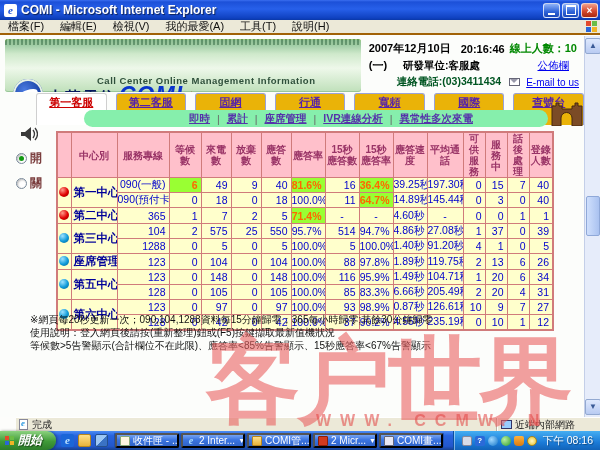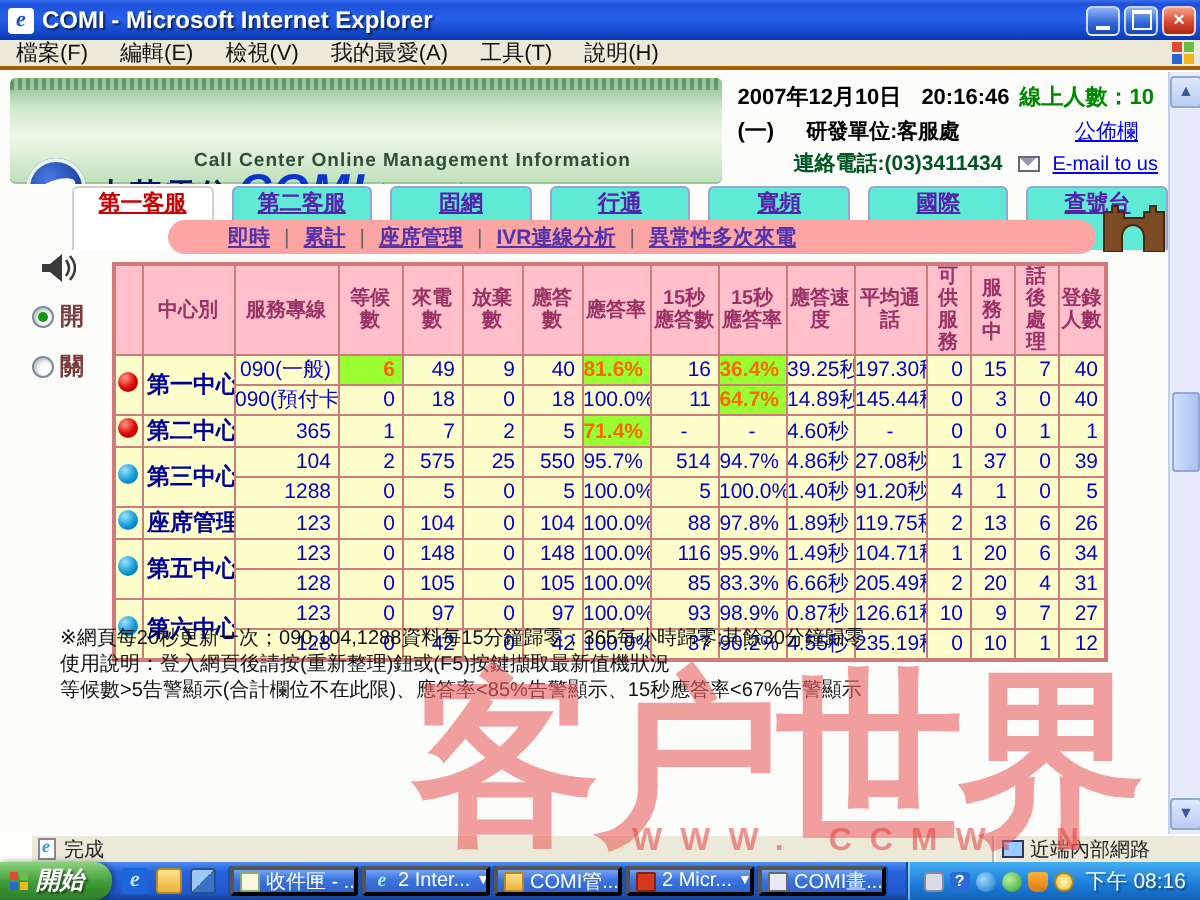--- a/index.html
+++ b/index.html
@@ -60,26 +60,26 @@
   .b-week{ font-weight:bold; }
   .b-dev{ margin-left:16px; font-weight:bold; font-size:10.5px;}
   .b-link{ margin-left:auto; margin-right:12px; color:#0000ee; text-decoration:underline; font-size:10.5px; cursor:pointer;}
   .b-phone{ margin-left:28px; color:#005522; font-weight:bold; font-size:10.5px;}
   .mail-ico{ width:11px; height:8px; border:1px solid #667; background:#fff; margin-left:8px; position:relative;}
   .mail-ico::after{ content:""; position:absolute; left:0; top:0; border:4px solid transparent; border-top-color:#99a; border-width:4px 4.5px 0;}
   .b-email{ margin-left:6px; margin-right:2px; color:#0000ee; text-decoration:underline; font-size:10px; cursor:pointer;}
   
   .tabs{ position:absolute; top:57px; left:36px; width:548px; height:32px; display:flex; gap:9px;}
   .tab{ flex:1; text-align:center; font-size:11px; font-weight:bold; line-height:16px;
-    background:#5eead4; border:1px solid #9aa2d8; border-bottom:none; border-radius:3px 3px 0 0;
+    background:#eab308; border:1px solid #9aa2d8; border-bottom:none; border-radius:3px 3px 0 0;
     color:#5522aa; text-decoration:underline; cursor:pointer; white-space:nowrap; overflow:hidden;}
   .tab.active{ background:#fff; border-color:#cfcfcf; color:#cc0000;}
   
   .subnav{ position:absolute; top:74px; left:84px; width:464px; height:17px; border-radius:9px;
-    background:#fca5a5; display:flex; align-items:center; padding-left:30px; font-size:10.5px;}
+    background:#86efac; display:flex; align-items:center; padding-left:30px; font-size:10.5px;justify-content:center;}
   .subnav a{ color:#5533aa; text-decoration:underline; font-weight:bold; cursor:pointer; white-space:nowrap;}
   .subnav .sep{ color:#666; margin:0 7px; font-weight:normal;}
   .gate{ position:absolute; top:66px; left:551px; width:32px; height:24px; cursor:pointer;}
   
   .sound{ position:absolute; top:90px; left:16px; width:46px; font-size:12px; color:#7a3d3d; font-weight:bold;}
   .speaker{ display:block; margin:0 0 8px 4px;}
   .radio-row{ display:flex; align-items:center; margin-bottom:8px;}
   .radio{ width:11px; height:11px; border-radius:50%; border:1px solid #7a8a9a; background:#fff;
     box-shadow:inset 1px 1px 2px #bbb; margin-right:3px; position:relative; cursor:pointer;}
   .radio.checked::after{ content:""; position:absolute; left:2px; top:2px; width:5px; height:5px; border-radius:50%; background:#119911;}

